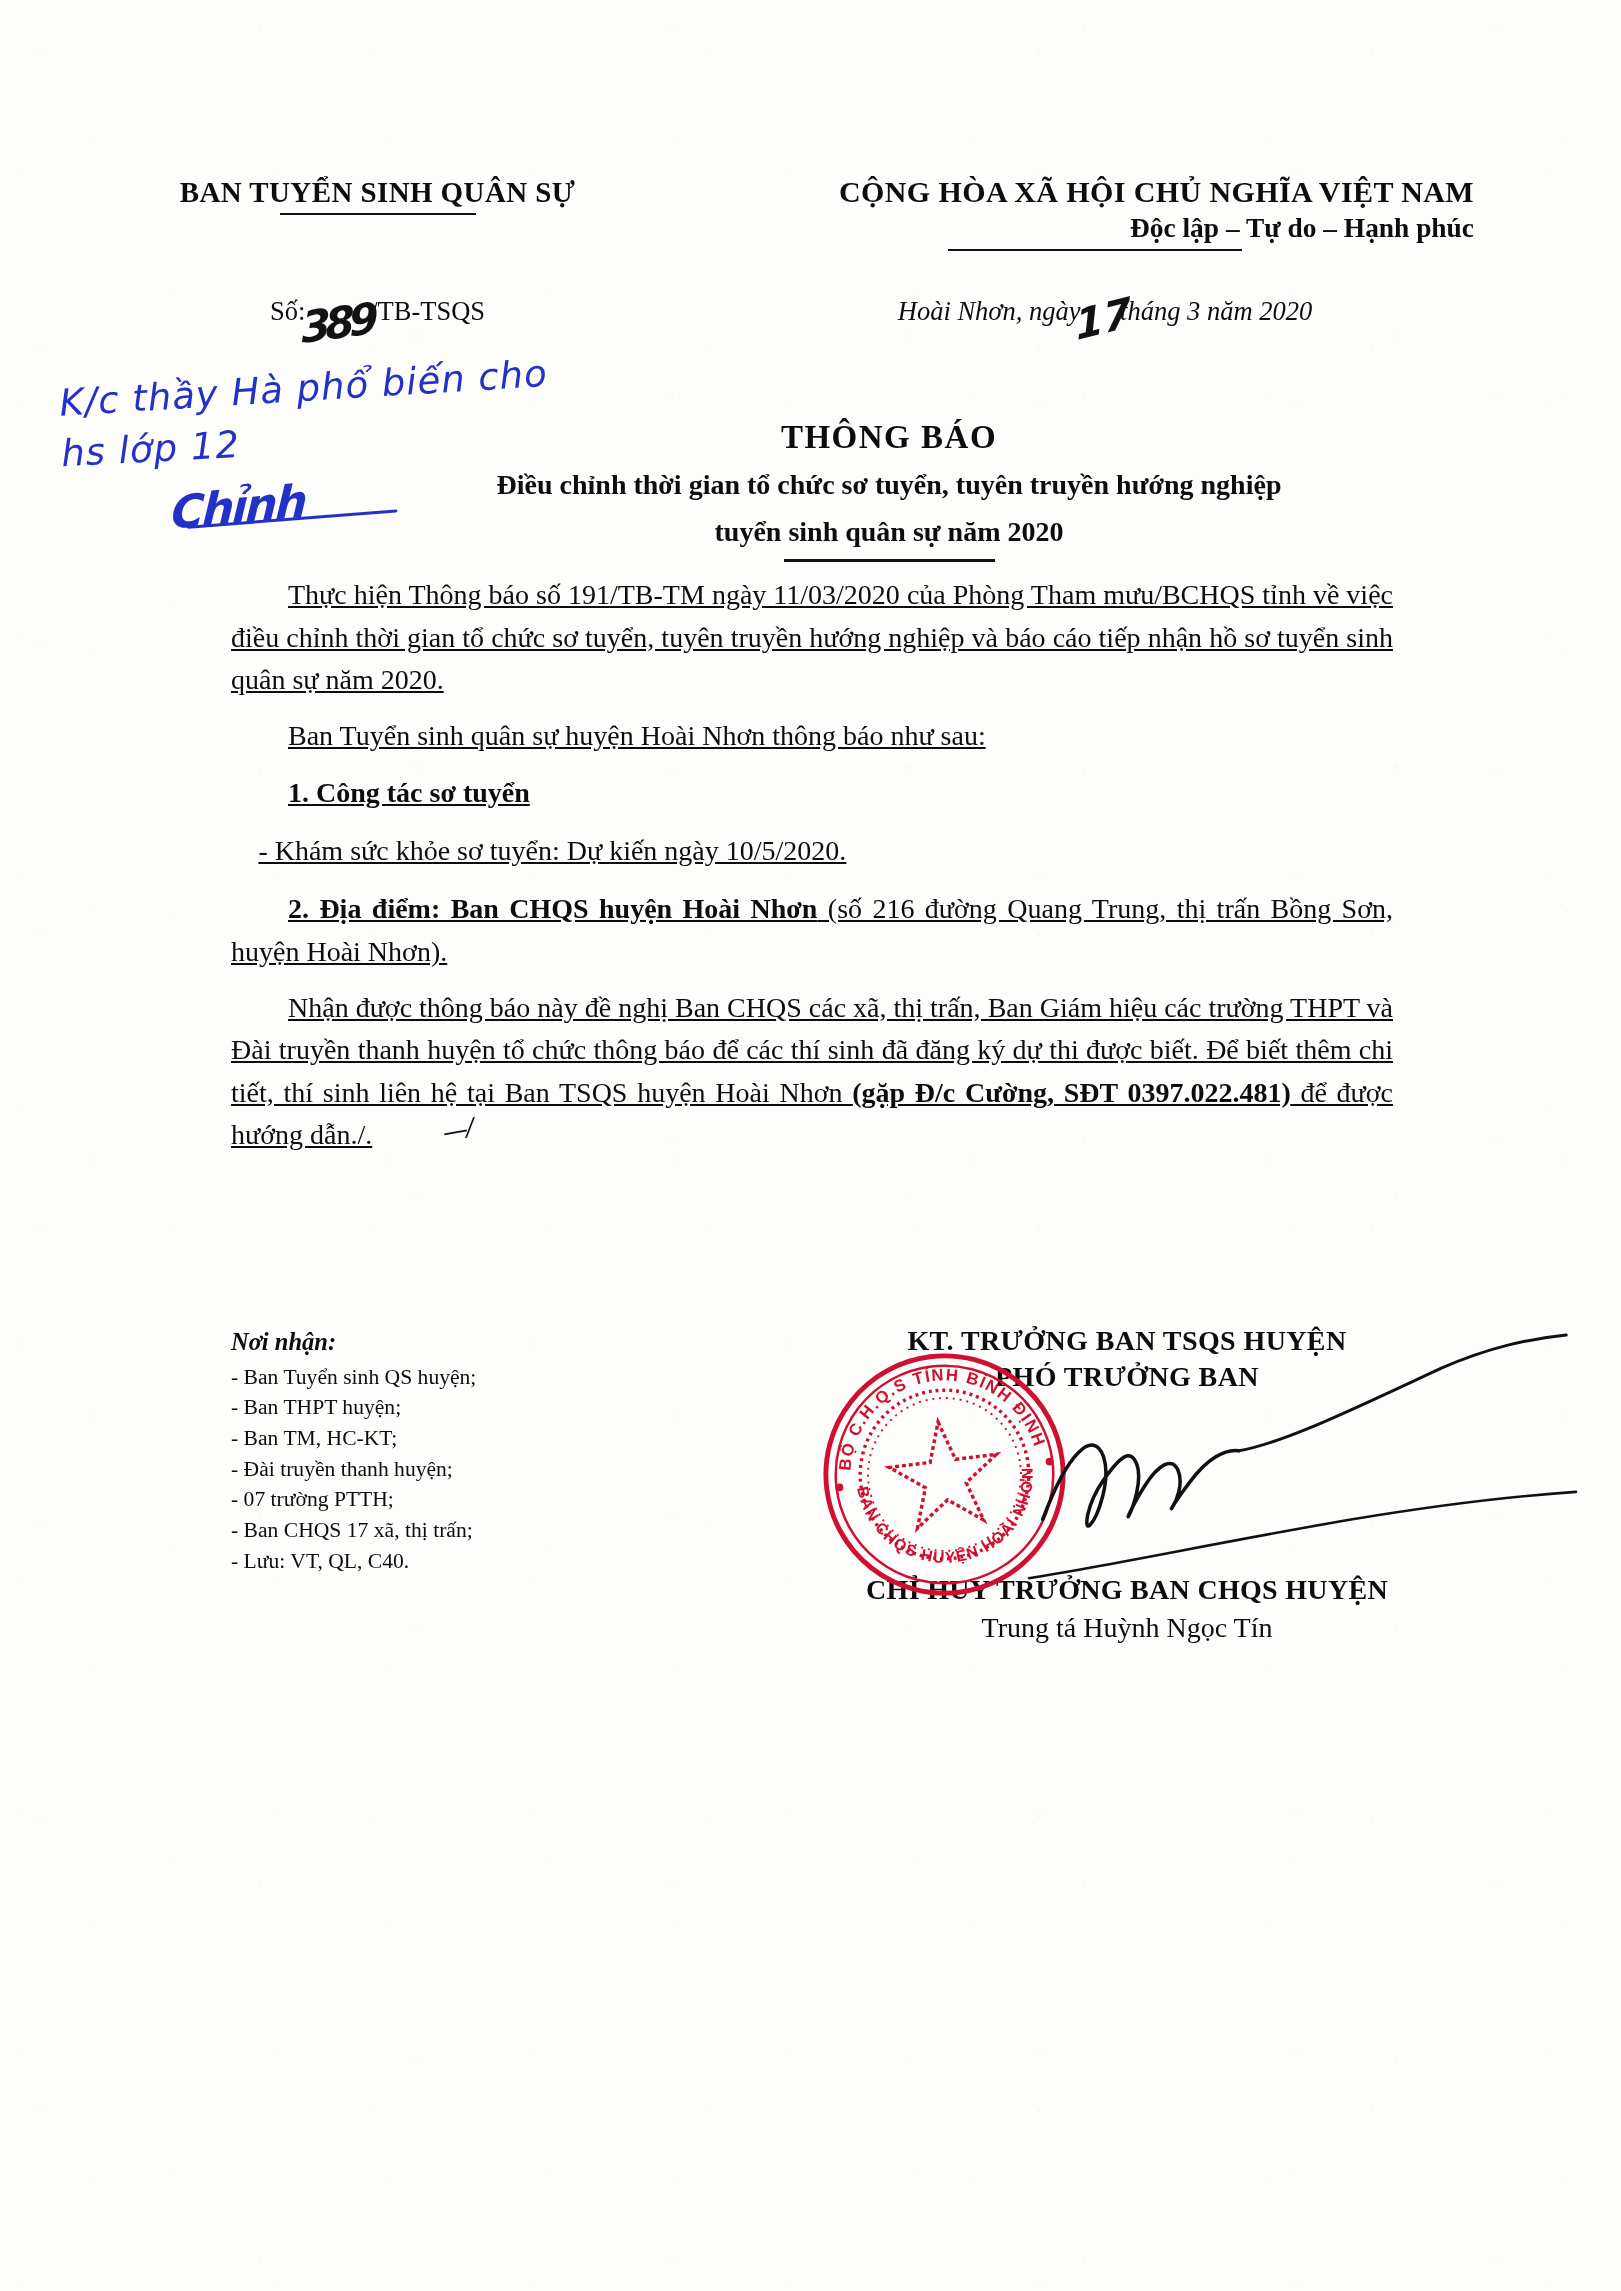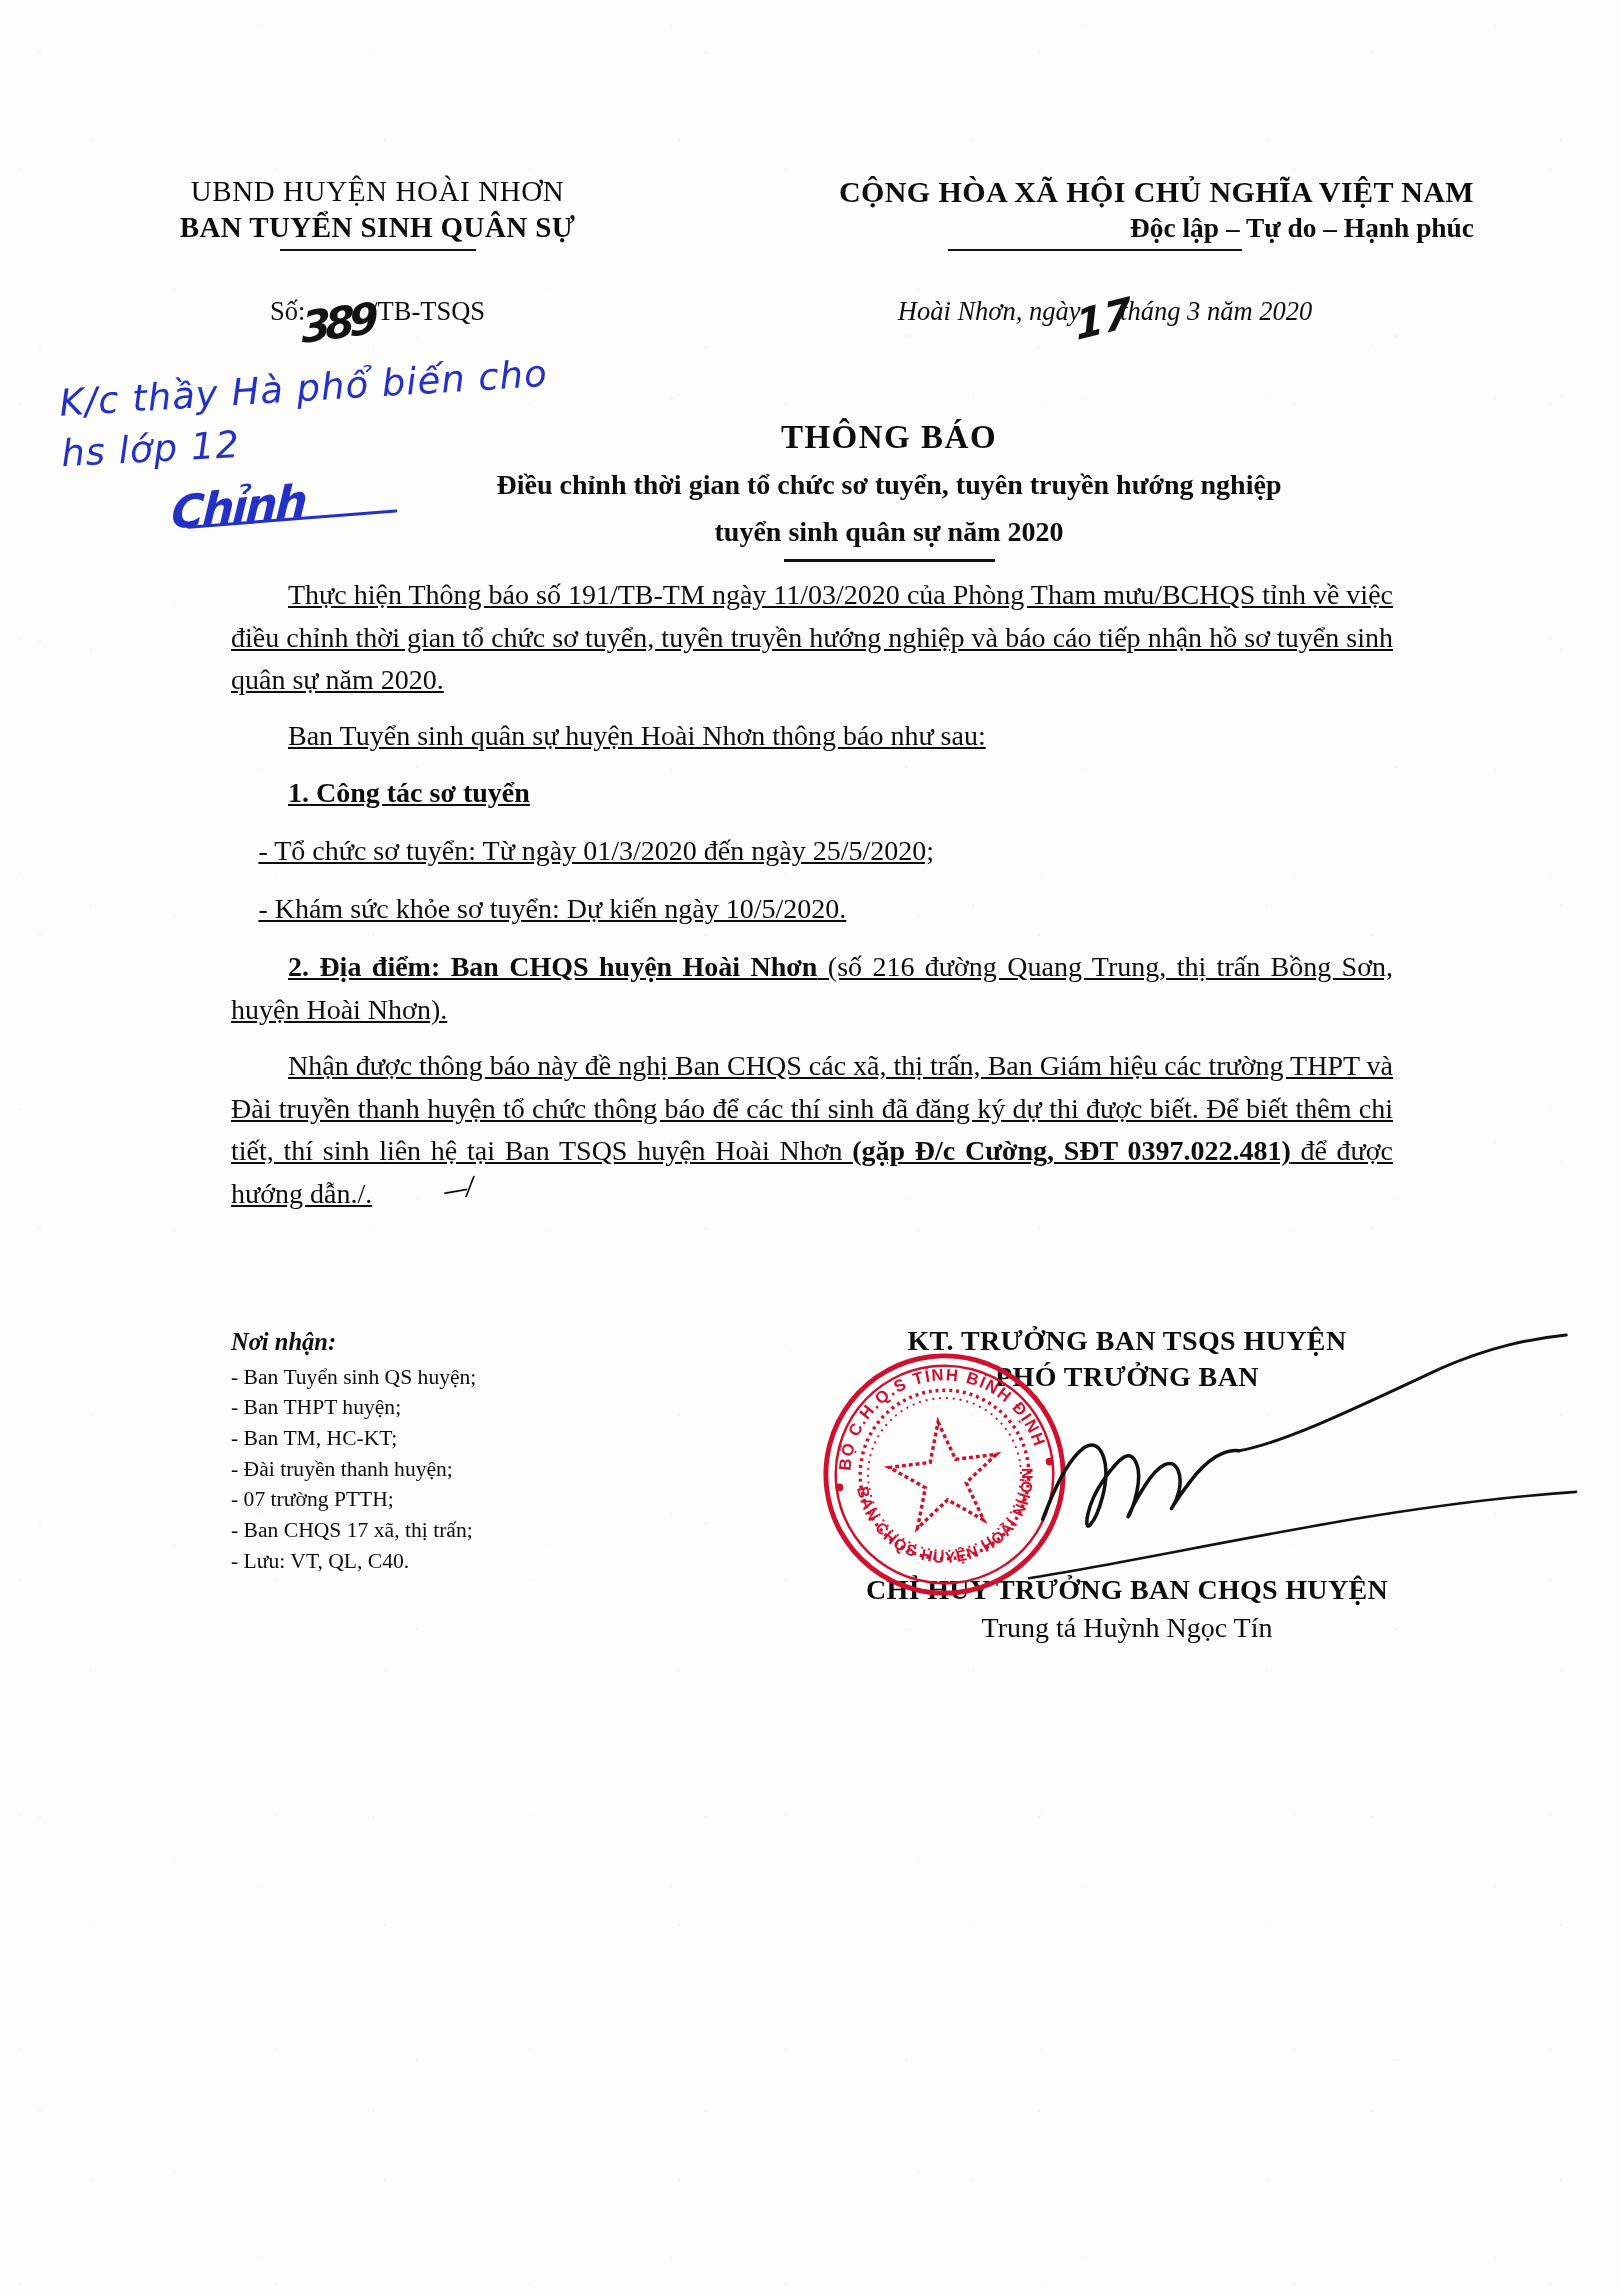--- a/index.html
+++ b/index.html
@@ -328,21 +328,20 @@
   }
   .signature svg { display: block; overflow: visible; }
 </style>
 </head>
 <body>
 
 <div class="page">
 
   <div class="header">
     <div class="hdr-left">
-      <div class="org-line1">UBND HUYỆN HOÀI NHƠN</div>
       <div>
         <div class="org-line2">BAN TUYỂN SINH QUÂN SỰ</div>
         <div class="rule-short"></div>
       </div>
     </div>
     <div class="hdr-right">
       <div class="nation-line1">CỘNG HÒA XÃ HỘI CHỦ NGHĨA VIỆT NAM</div>
       <div>
         <div class="nation-line2">Độc lập – Tự do – Hạnh phúc</div>
         <div class="rule-med"></div>
@@ -372,21 +371,20 @@
     <div class="title-main">THÔNG BÁO</div>
     <div class="title-sub">Điều chỉnh thời gian tổ chức sơ tuyển, tuyên truyền hướng nghiệp</div>
     <div class="title-sub" style="padding:0;margin-top:8px;">tuyển sinh quân sự năm 2020</div>
     <div class="title-rule"></div>
   </div>
 
   <div class="body">
     <p>Thực hiện Thông báo số 191/TB-TM ngày 11/03/2020 của Phòng Tham mưu/BCHQS tỉnh về việc điều chỉnh thời gian tổ chức sơ tuyển, tuyên truyền hướng nghiệp và báo cáo tiếp nhận hồ sơ tuyển sinh quân sự năm 2020.</p>
     <p>Ban Tuyển sinh quân sự huyện Hoài Nhơn thông báo như sau:</p>
     <p class="head">1. Công tác sơ tuyển</p>
-    <p class="item">- Tổ chức sơ tuyển: Từ ngày 01/3/2020 đến ngày 25/5/2020;</p>
     <p class="item">- Khám sức khỏe sơ tuyển: Dự kiến ngày 10/5/2020.</p>
     <p><span class="b">2. Địa điểm: Ban CHQS huyện Hoài Nhơn</span><span> (số 216 đường Quang Trung, thị trấn Bồng Sơn, huyện Hoài Nhơn).</span></p>
     <p><span>Nhận được thông báo này đề nghị Ban CHQS các xã, thị trấn, Ban Giám hiệu các trường THPT và Đài truyền thanh huyện tổ chức thông báo để các thí sinh đã đăng ký dự thi được biết. Để biết thêm chi tiết, thí sinh liên hệ tại Ban TSQS huyện Hoài Nhơn </span><span class="b">(gặp Đ/c Cường, SĐT 0397.022.481)</span><span> để được hướng dẫn./.</span><span class="endmark">—⁄</span></p>
   </div>
 
   <div class="recipients">
     <div class="rtitle">Nơi nhận:</div>
     <div>- Ban Tuyển sinh QS huyện;</div>
     <div>- Ban THPT huyện;</div>
     <div>- Ban TM, HC-KT;</div>

